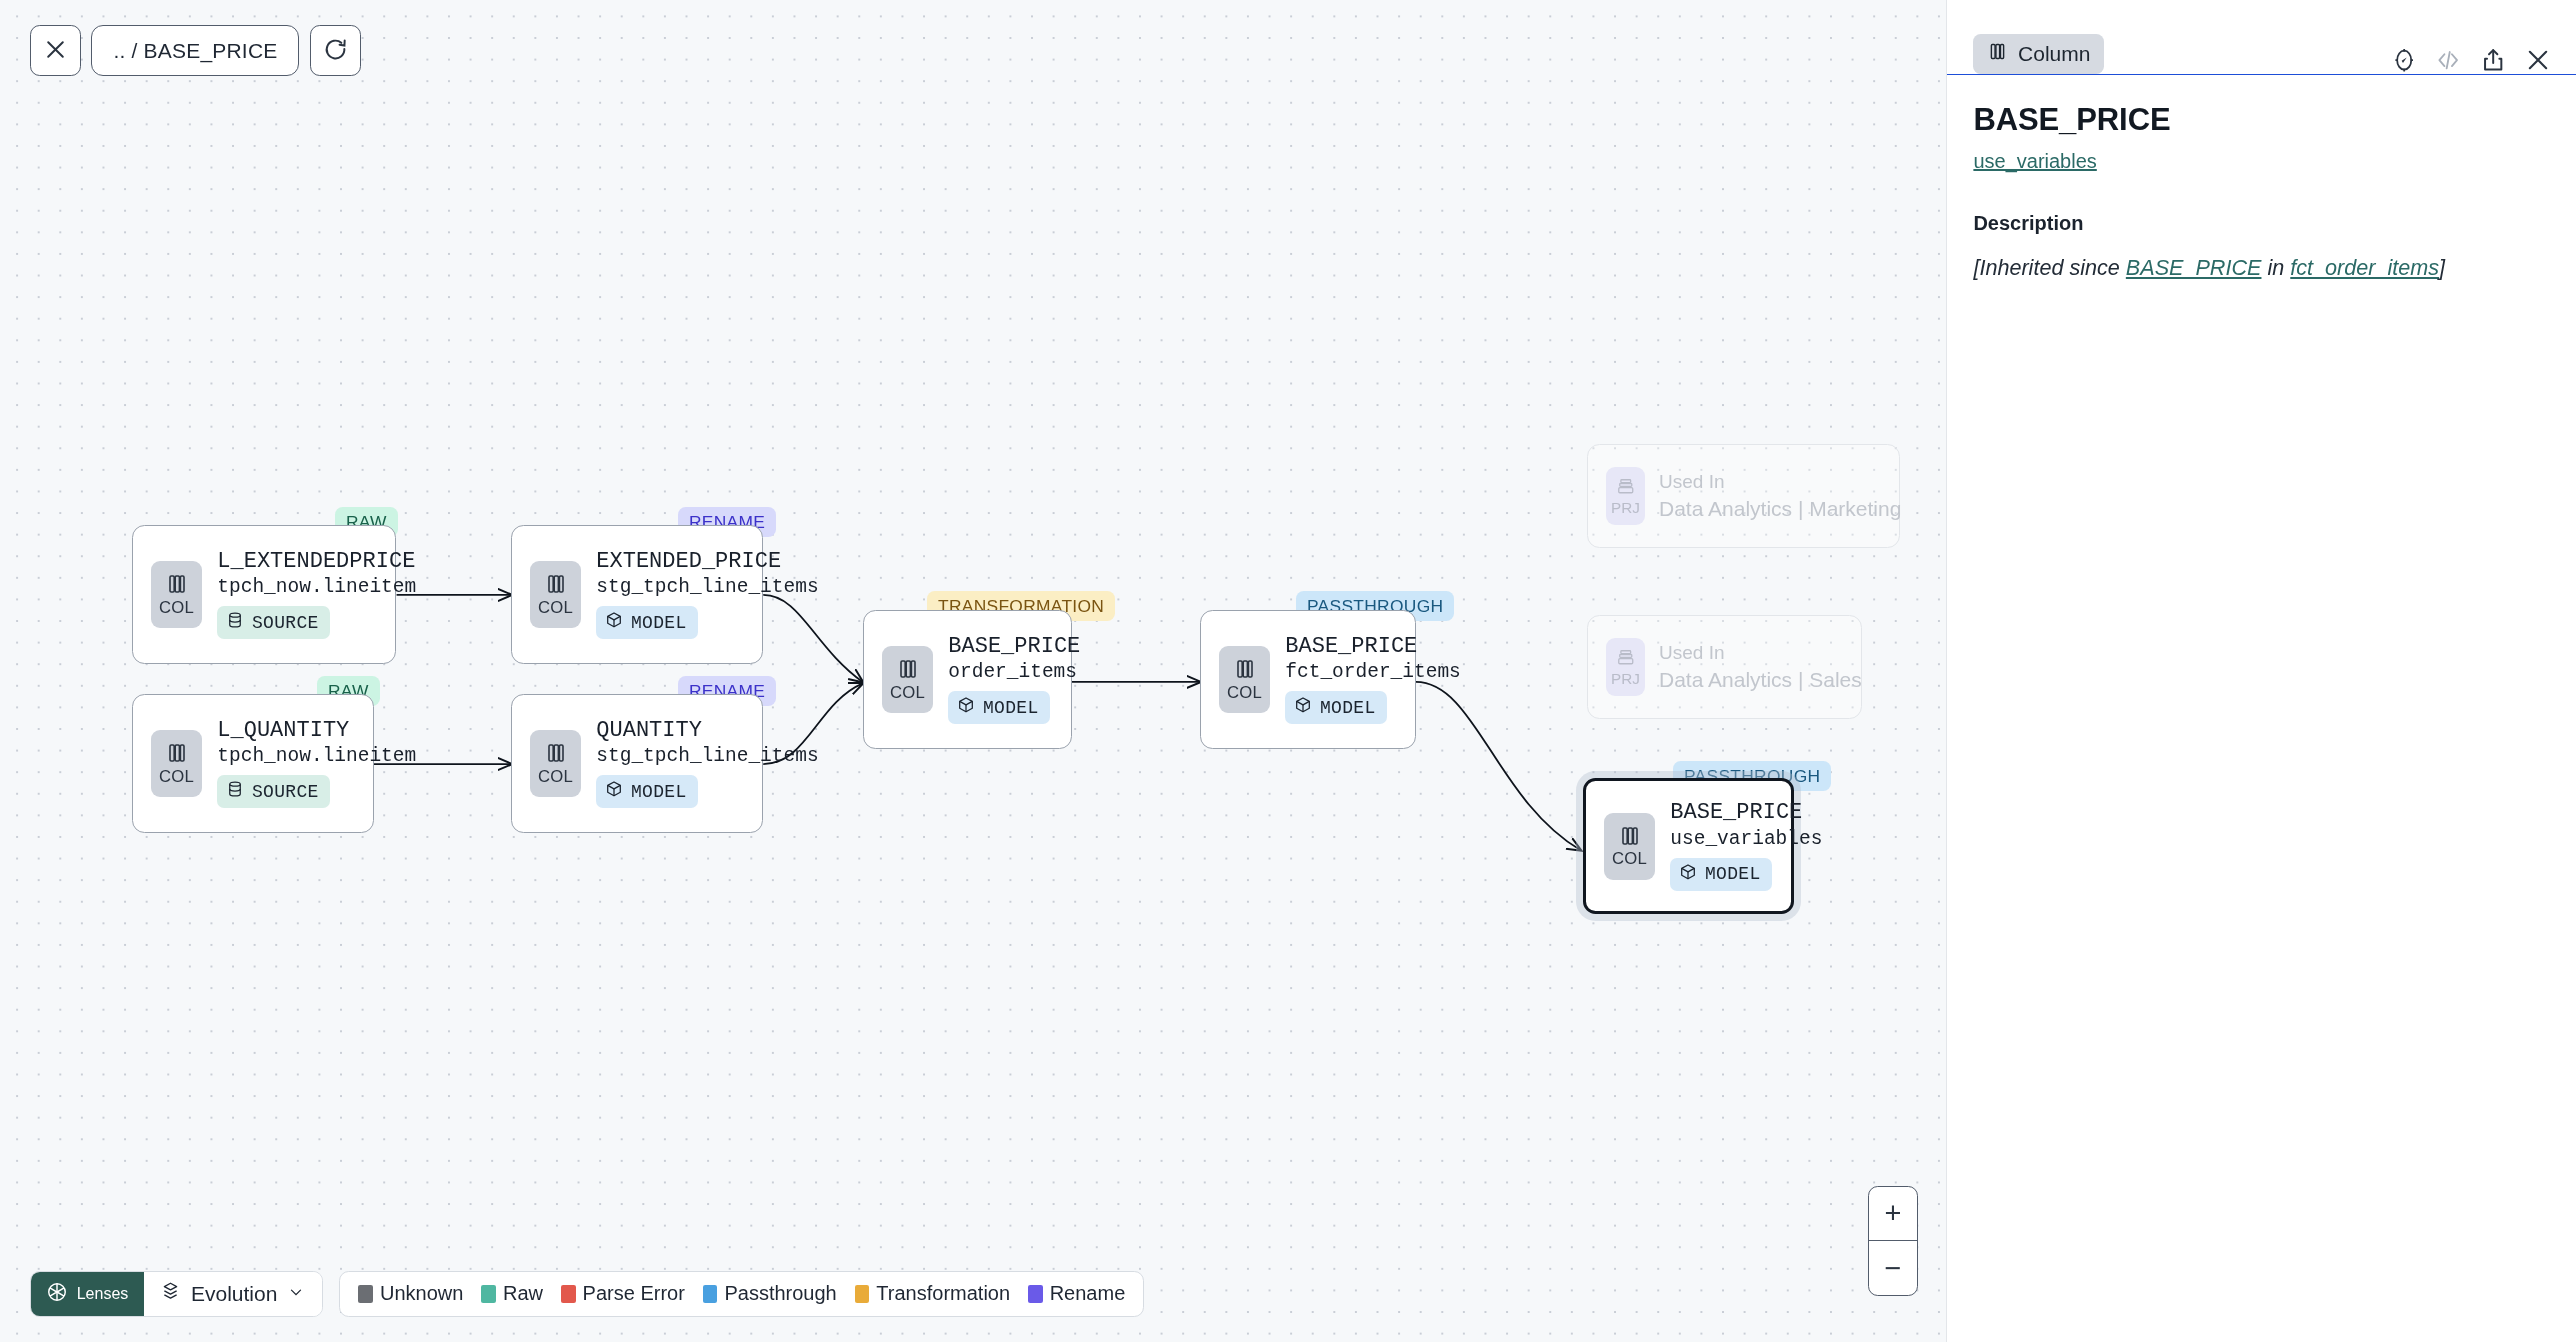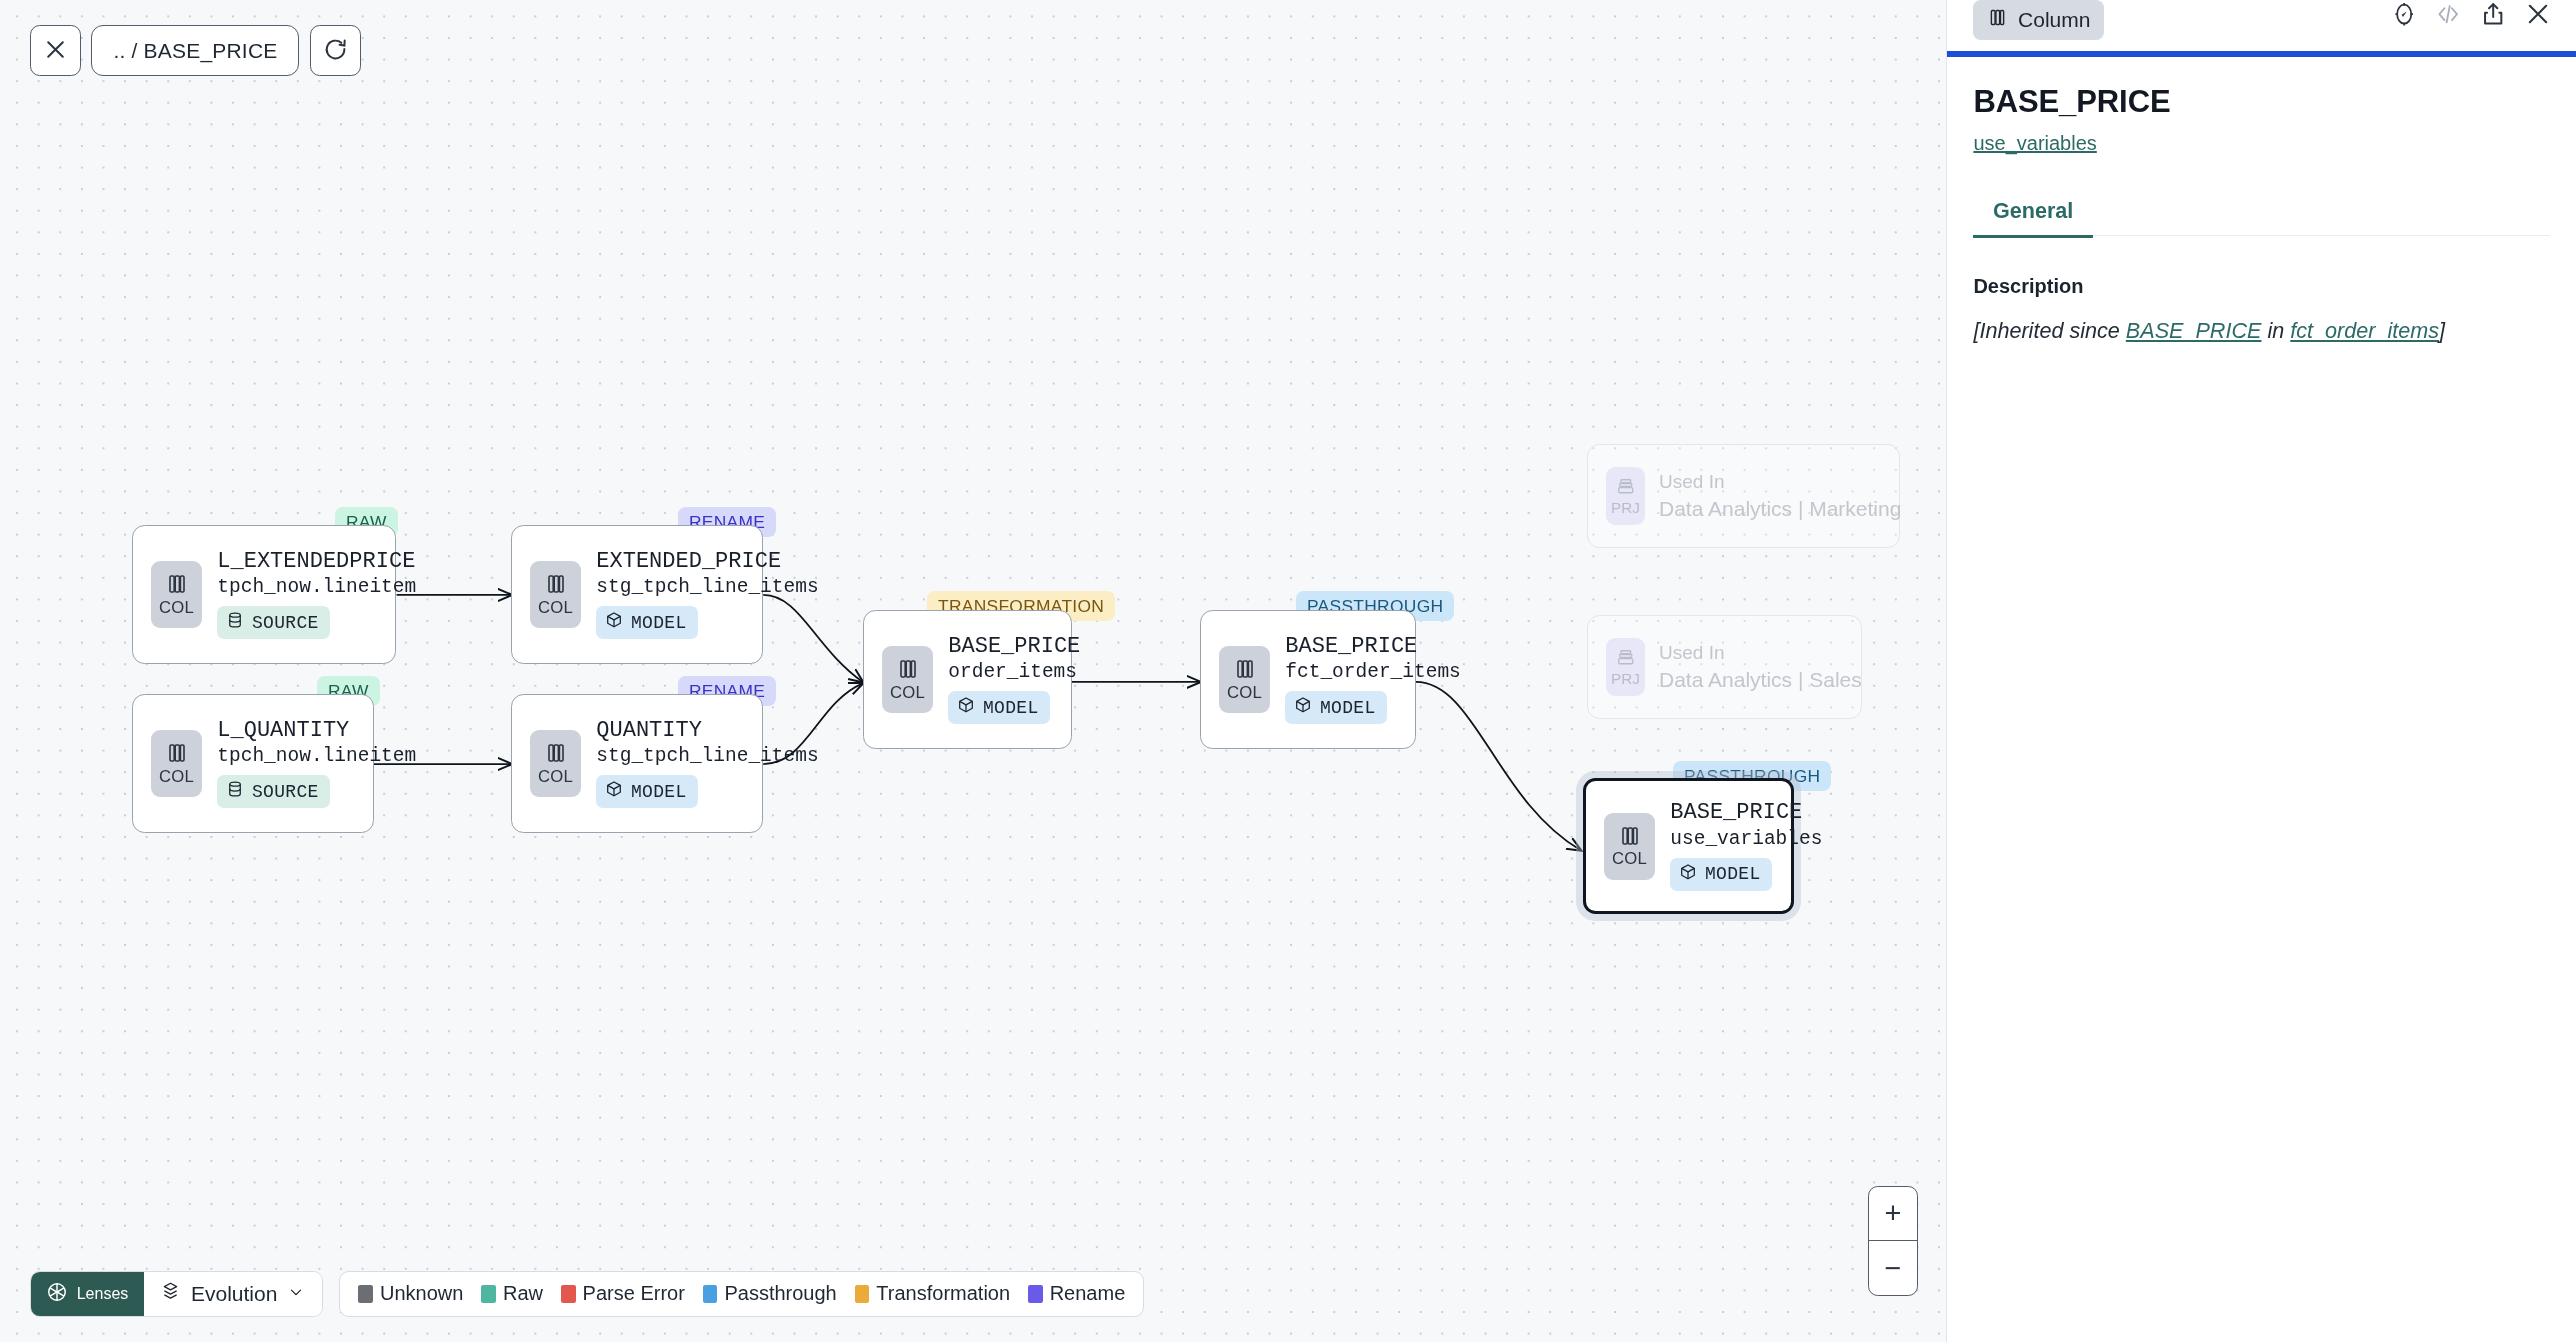--- a/index.html
+++ b/index.html
@@ -269,27 +269,27 @@
   
   .panel {
     width: 630px;
     height: 1343px;
     background: #ffffff;
     border-left: 0.7px solid #e3e6ea;
     display: flex;
     flex-direction: column;
   }
   .panel-head {
-    height: 57px;
+    height: 75px;
     flex: 0 0 auto;
     display: flex;
-    align-items: flex-start;
+    align-items: flex-end;
     justify-content: space-between;
     padding: 0 24px 0 26.4px;
-    border-bottom: 6px solid #1d4ed8;
+    border-bottom: 1px solid #1d4ed8;
   }
   .type-badge {
     display: flex;
     align-items: center;
     gap: 9.7px;
     background: #d6dae1;
     border-radius: 7.7px;
     padding: 7px 14px;
     font-size: 21px;
     color: #1d2630;
@@ -751,23 +751,20 @@
             <path d="M5 5 L19 19 M19 5 L5 19"></path>
           </svg>
         </span>
       </div>
     </div>
 
     <div class="panel-body">
       <div class="panel-title">BASE_PRICE</div>
       <a class="panel-link">use_variables</a>
 
-      <div class="tabs">
-        <div class="tab active">General</div>
-      </div>
 
       <div class="section-label">Description</div>
       <div class="desc-inherit">
         <span>[Inherited since </span><a>BASE_PRICE</a><span> in </span><a>fct_order_items</a><span>]</span>
       </div>
     </div>
 
   </div>
 
 </div>

